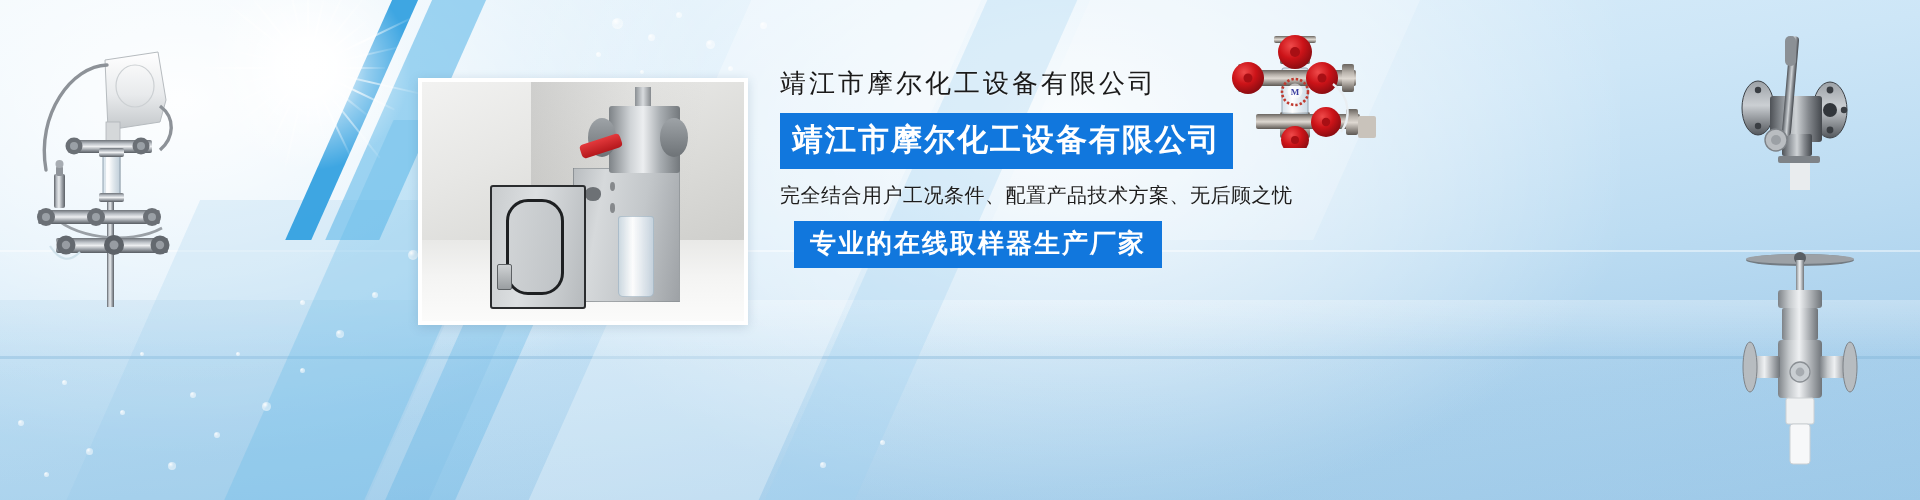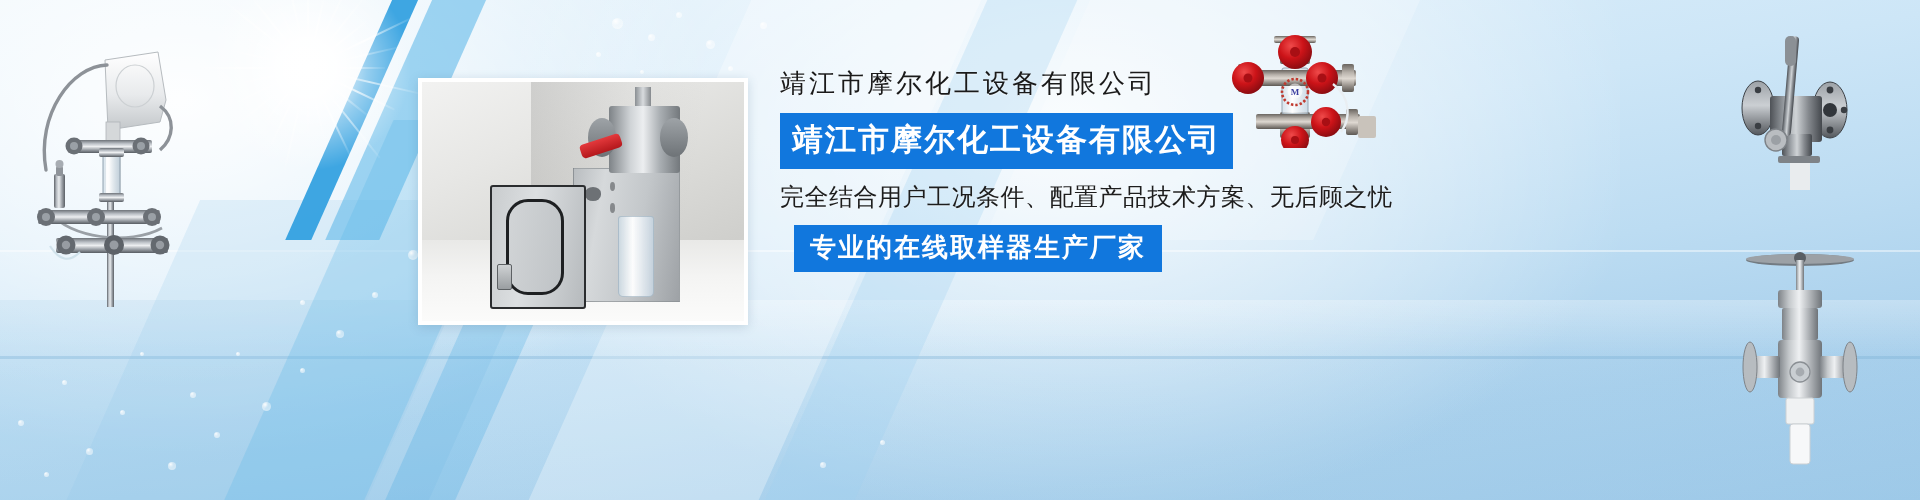--- a/index.html
+++ b/index.html
@@ -159,21 +159,21 @@
     font-weight:700;
     white-space:nowrap;
   }
   .tagline {
     margin-top:14px;
     font-size:31px; letter-spacing:2px;
     padding:6px 12px 8px 12px;
   }
   .desc {
     margin-top:14px;
-    font-size:24px; color:#1d1d1d; letter-spacing:.5px;
+    font-size:20px; color:#1d1d1d; letter-spacing:.5px;
     white-space:nowrap; line-height:1.2;
     text-shadow:0 1px 1px rgba(255,255,255,.55);
   }
   .custom {
     margin-top:14px; margin-left:14px;
     font-size:26px; letter-spacing:2px;
     padding:5px 16px 7px 16px;
   }
   .fineprint {
     margin-top:14px;

